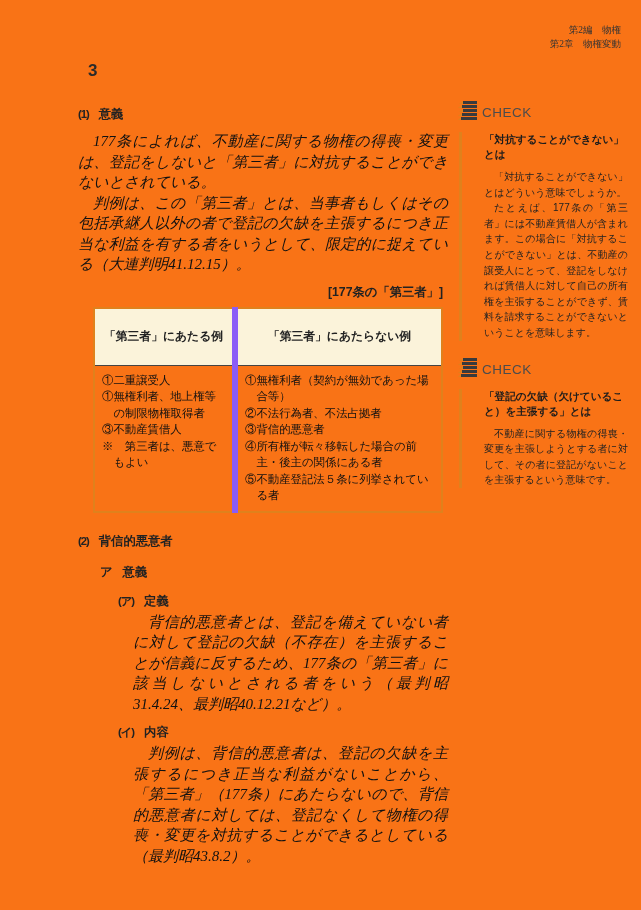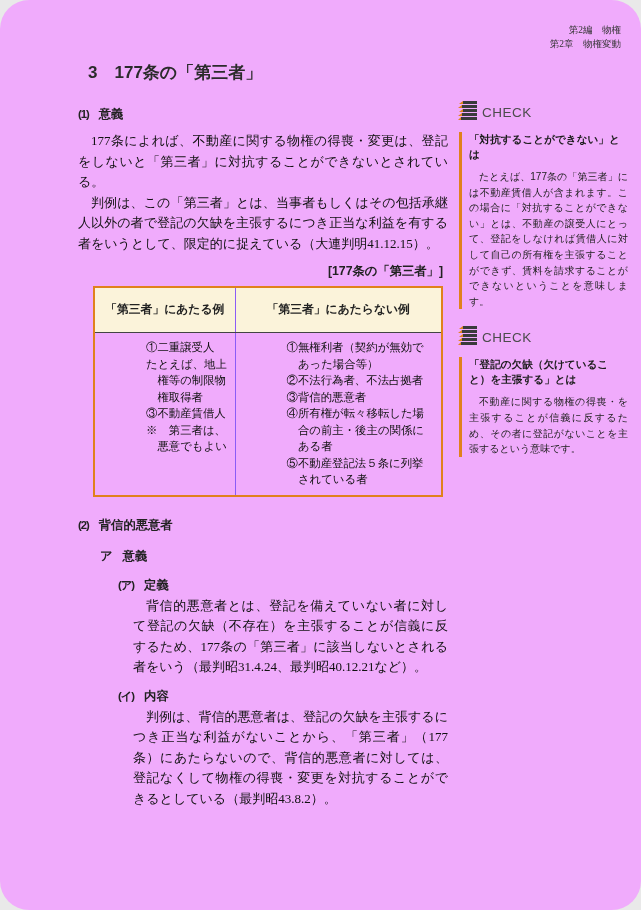--- a/index.html
+++ b/index.html
@@ -1,25 +1,24 @@
 <!DOCTYPE html>
 <html lang="ja"><head>
 <meta charset="utf-8">
 <style>
   * { margin: 0; padding: 0; box-sizing: border-box; }
   html, body { background: #e9e9e9; }
   .page {
     position: relative;
     width: 641px; height: 910px;
     margin: 0 auto;
-    background: #f0abfc;
+    background: #f97316;
     overflow: hidden;
     color: #1c1c1c;
     font-family: "Liberation Serif", "DejaVu Serif", serif;
-    border-radius: 29px;
   }
 
   
   .running-header {
     position: absolute; top: 23px; right: 20px;
     text-align: right;
     font-size: 9.5px; line-height: 14px;
     color: #333;
   }
 
@@ -35,23 +34,24 @@
   .main-col {
     position: absolute; left: 78px; top: 106px; width: 370px;
   }
   .h-num {
     font-family: "Liberation Sans", "DejaVu Sans", sans-serif;
     font-weight: bold; font-size: 12.3px; color: #222;
     display: flex; gap: 10px; align-items: baseline;
   }
   .h-num .lbl { font-size: 11.3px; letter-spacing: -1px; }
   .body-p {
-    font-size: 13px; line-height: 20.5px;
+    font-size: 15px; line-height: 20.5px;
     text-align: justify; text-indent: 1em;
     color: #111;
+    font-style: italic;
   }
   .indent1 { margin-left: 22px; }
   .indent2 { margin-left: 40px; }
   .indent2b { margin-left: 55px; }
   .sub-p { width: 315px; }
 
   
   .tbl-caption {
     margin: 9px 0 6px 15px; width: 350px;
     text-align: right;
@@ -62,45 +62,45 @@
     margin-left: 15px; width: 350px;
     border-collapse: collapse;
     border: 2px solid #e0811c;
     font-size: 11.4px;
   }
   table.third-party th {
     background: #fbf3da;
     border-bottom: 1px solid #444;
     font-family: "Liberation Sans", "DejaVu Sans", sans-serif;
     font-weight: bold; font-size: 11.8px; color: #222;
-    padding: 14px 4px; text-align: center;
-  }
-  table.third-party th + th, table.third-party td + td { border-left: 1px solid #8b5cf6; }
+    padding: 20px 4px; text-align: center;
+  }
+  table.third-party th + th, table.third-party td + td { border-left: 6px solid #8b5cf6; }
   table.third-party td {
     vertical-align: top; padding: 6px 7px 7px 7px;
     line-height: 16.5px; color: #111;
   }
-  table.third-party td ul { list-style: none; margin-left: 44px; }
+  table.third-party td ul { list-style: none; }
   table.third-party td li { padding-left: 1em; text-indent: -1em; }
 
   
   .sidebar {
     position: absolute; left: 458px; top: 100px; width: 170px;
     font-family: "Liberation Sans", "DejaVu Sans", sans-serif;
   }
   .check-head {
     display: flex; align-items: center; gap: 4px;
     margin-bottom: 7px;
   }
   .check-head .check-word {
     font-size: 13.5px; color: #4c4c4c; letter-spacing: 0.5px; text-align: right;
   }
   .check-body {
     border-left: 3px solid #e0811c;
-    padding-left: 7px; margin-left: 1px;
+    padding-left: 22px; margin-left: 1px;
   }
   .check-title {
     font-weight: bold; font-size: 10.6px; line-height: 15px;
     color: #1c1c1c; margin-bottom: 7px;
   }
   .check-p {
     font-size: 10px; line-height: 15.6px;
     text-align: justify; text-indent: 1em; color: #222;
   }
   .check-box + .check-box { margin-top: 16px; }
@@ -123,21 +123,20 @@
 
 <div class="page">
 
   <div class="running-header">
     <div>第2編　物権</div>
     <div>第2章　物権変動</div>
   </div>
 
   <div class="page-title">
     <span>3</span>
-    <span>177条の「第三者」</span>
   </div>
 
   <div class="main-col">
 
     <div class="h-num">
       <span class="lbl">(1)</span>
       <span>意義</span>
     </div>
 
     <p class="body-p mt8">177条によれば、不動産に関する物権の得喪・変更は、登記をしないと「第三者」に対抗することができないとされている。</p>
@@ -150,21 +149,21 @@
         <tr>
           <th style="width:141px">「第三者」にあたる例</th>
           <th>「第三者」にあたらない例</th>
         </tr>
       </thead>
       <tbody>
         <tr>
           <td>
             <ul>
               <li>①二重譲受人</li>
-              <li>たとえば、地上権等の制限物権取得者</li>
+              <li>①無権利者、地上権等の制限物権取得者</li>
               <li>③不動産賃借人</li>
               <li>※　第三者は、悪意でもよい</li>
             </ul>
           </td>
           <td>
             <ul>
               <li>①無権利者（契約が無効であった場合等）</li>
               <li>②不法行為者、不法占拠者</li>
               <li>③背信的悪意者</li>
               <li>④所有権が転々移転した場合の前主・後主の関係にある者</li>
@@ -220,20 +219,21 @@
               <polygon points="1,12 5,9 5,12"></polygon>
               <polygon points="0,16 4,13 4,16"></polygon>
               <polygon points="0,20 3,17 3,20"></polygon>
             </g>
           </svg>
         </span>
         <span class="check-word">CHECK</span>
       </div>
       <div class="check-body">
         <div class="check-title">「対抗することができない」とは</div>
+        <p class="check-p">「対抗することができない」とはどういう意味でしょうか。</p>
         <p class="check-p">たとえば、177条の「第三者」には不動産賃借人が含まれます。この場合に「対抗することができない」とは、不動産の譲受人にとって、登記をしなければ賃借人に対して自己の所有権を主張することができず、賃料を請求することができないということを意味します。</p>
       </div>
     </div>
 
     <div class="check-box">
       <div class="check-head">
         <span>
           <svg width="20" height="21" viewBox="0 0 20 21" aria-hidden="true">
             <g fill="#3a3a3c">
               <rect x="5" y="1" width="14" height="3"></rect>
@@ -248,20 +248,20 @@
               <polygon points="1,12 5,9 5,12"></polygon>
               <polygon points="0,16 4,13 4,16"></polygon>
               <polygon points="0,20 3,17 3,20"></polygon>
             </g>
           </svg>
         </span>
         <span class="check-word">CHECK</span>
       </div>
       <div class="check-body">
         <div class="check-title">「登記の欠缺（欠けていること）を主張する」とは</div>
-        <p class="check-p">不動産に関する物権の得喪・を主張することが信義に反するため、その者に登記がないことを主張するという意味です。</p>
+        <p class="check-p">不動産に関する物権の得喪・変更を主張しようとする者に対して、その者に登記がないことを主張するという意味です。</p>
       </div>
     </div>
 
   </div>
 
 
 </div>
 
 </body></html>

